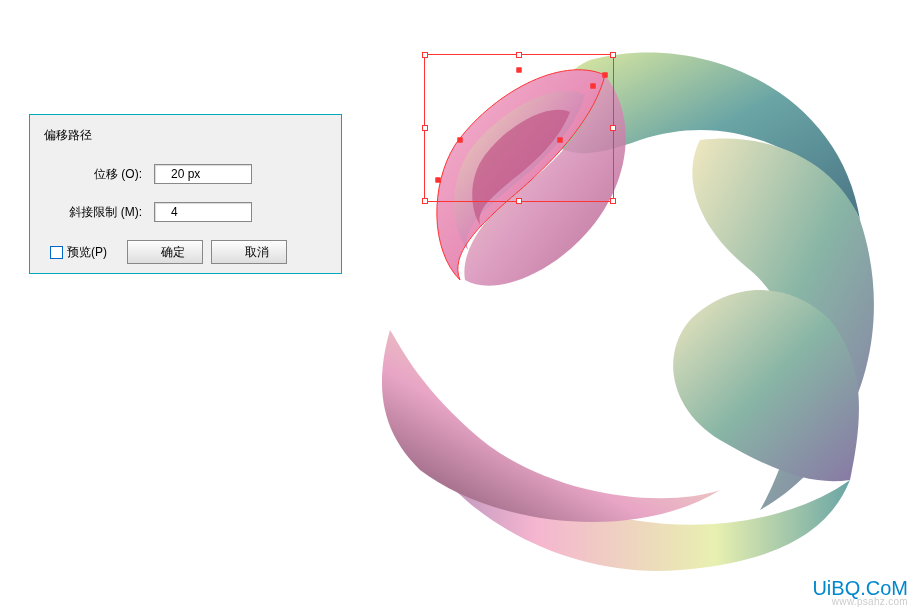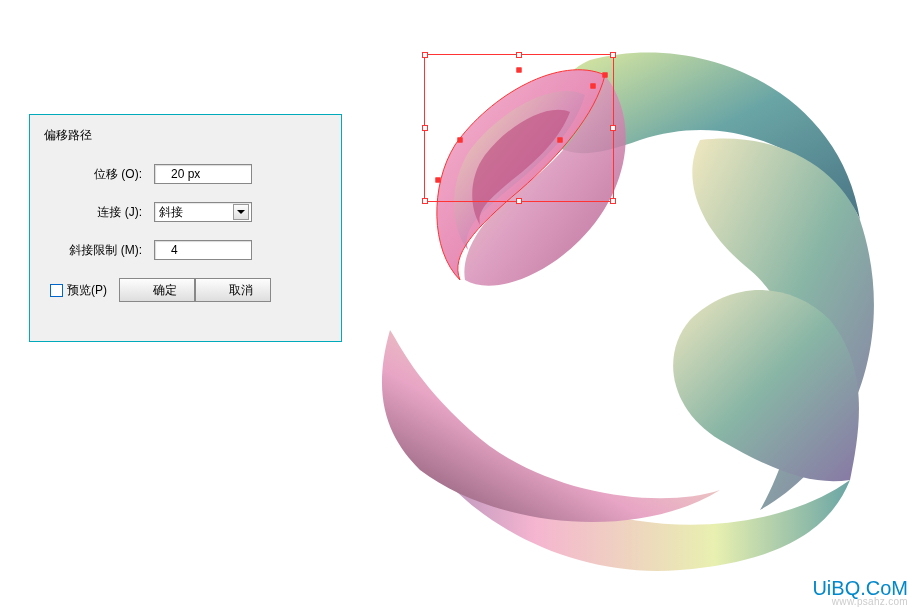--- a/index.html
+++ b/index.html
@@ -10,21 +10,21 @@
       font-family: "SimSun", "宋体", sans-serif;
       font-size: 12px;
       position: relative;
       overflow: hidden;
     }
     .dialog {
       position: absolute;
       left: 29px;
       top: 114px;
       width: 313px;
-      height: 228px;
+      height: 160px;
       background: #f0f0f0;
       border: 1px solid #00aabb;
       padding: 10px 14px 14px 14px;
     }
     .dialog-title {
       font-size: 12px;
       color: #000;
       margin-bottom: 20px;
       padding-top: 2px;
     }
@@ -78,21 +78,21 @@
       content: "";
       border-left: 4px solid transparent;
       border-right: 4px solid transparent;
       border-top: 4px solid #000;
     }
     .button-row {
       display: flex;
       align-items: center;
       margin-top: 16px;
       padding-left: 6px;
-      gap: 0;
+      gap: 8px;
     }
     .checkbox-wrap {
       display: flex;
       align-items: center;
       margin-right: 12px;
     }
     .checkbox {
       width: 13px;
       height: 13px;
       border: 1px solid #0066cc;
@@ -160,27 +160,20 @@
 <body>
 
 <div class="dialog">
   <div class="dialog-title">偏移路径</div>
 
   <div class="field-row">
     <span class="field-label">位移 (O):</span>
     <input class="text-input" type="text" value="20 px" style="">
   </div>
 
-  <div class="field-row">
-    <span class="field-label">连接 (J):</span>
-    <div class="select-wrap">
-      <span>斜接</span>
-      <span class="select-arrow"></span>
-    </div>
-  </div>
 
   <div class="field-row">
     <span class="field-label">斜接限制 (M):</span>
     <input class="text-input" type="text" value="4" style="">
   </div>
 
   <div class="button-row">
     <div class="checkbox-wrap">
       <div class="checkbox"></div>
       <span>预览(P)</span>

